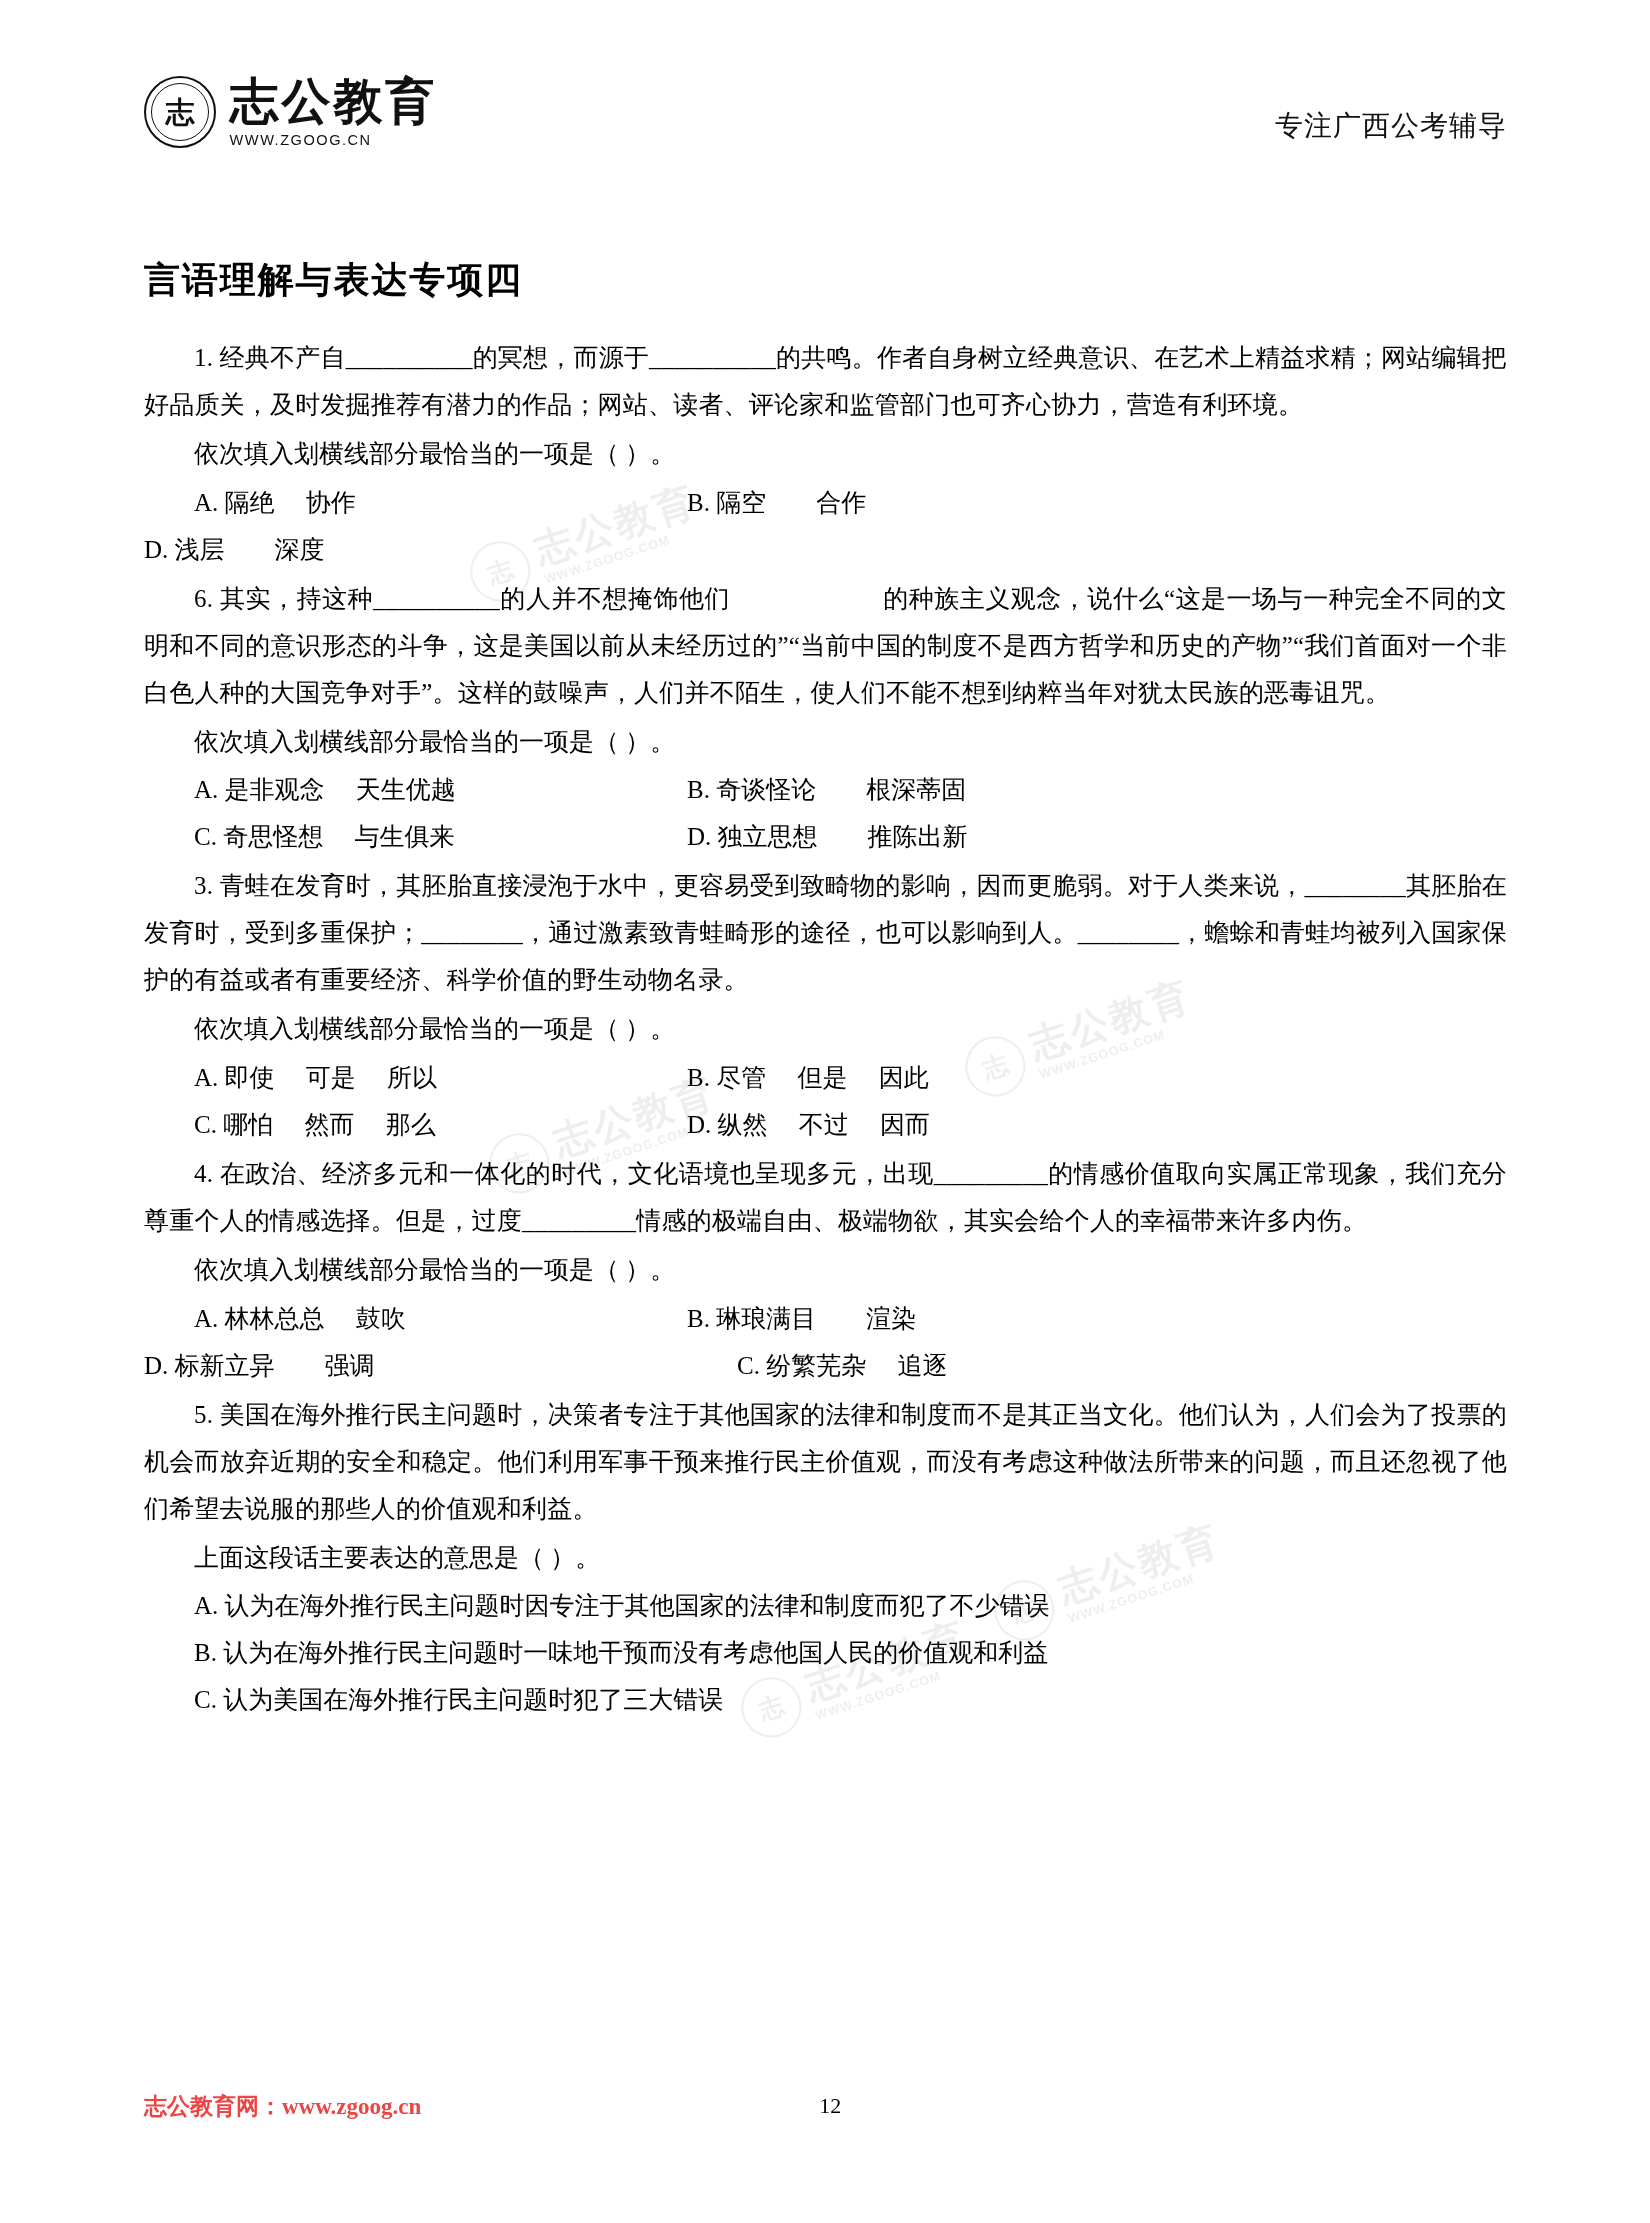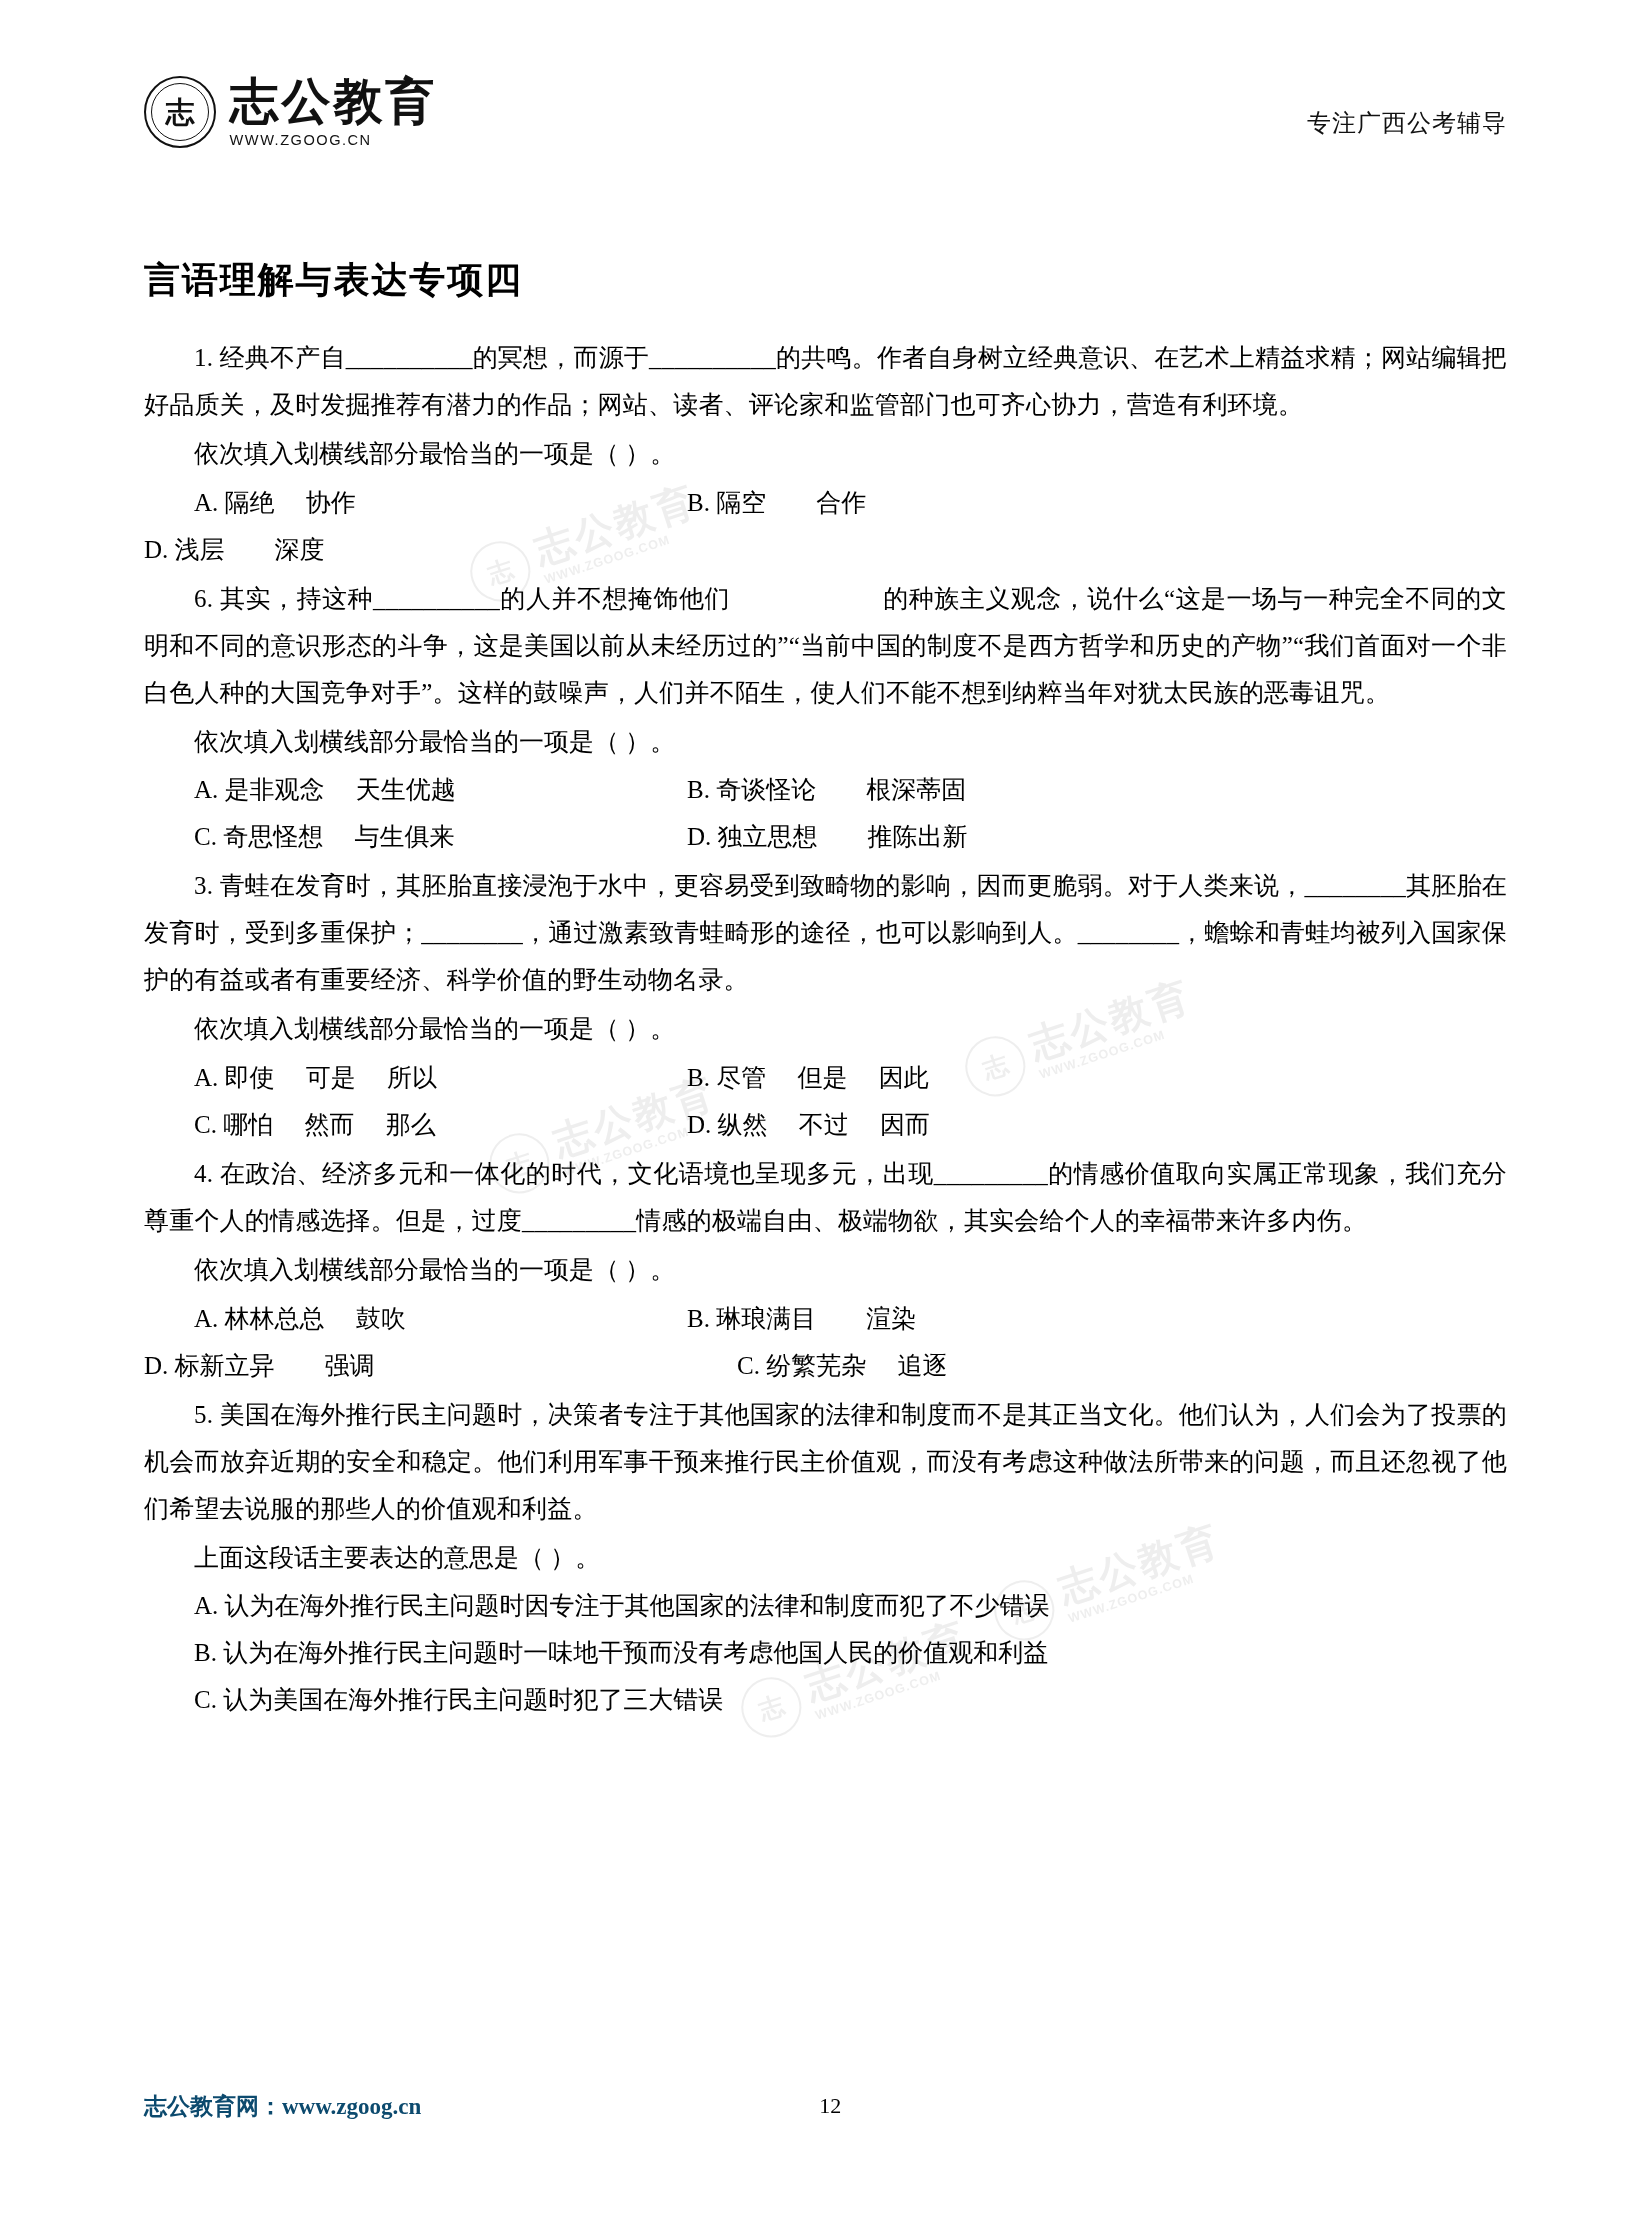--- a/index.html
+++ b/index.html
@@ -81,21 +81,21 @@
     font-size: 14.6px;
     letter-spacing: 1.5px;
     color: #111;
     margin-top: 6.8px;
   }
   .header-slogan {
     position: absolute;
     right: 0;
     top: 107px;
     font-family: "Liberation Sans", sans-serif;
-    font-size: 24px;
+    font-size: 28px;
     color: #111;
     letter-spacing: 1px;
   }
 
   
   .doc-title {
     text-align: left;
     font-family: "Liberation Sans", sans-serif;
     font-size: 36px;
     font-weight: bold;
@@ -152,21 +152,21 @@
     bottom: 93px;
     height: 39px;
   }
   .footer-left {
     position: absolute;
     left: 0;
     top: 0;
     font-family: "Liberation Sans", sans-serif;
     font-size: 23px;
     font-weight: bold;
-    color: #0c4a6e;
+    color: #ef4444;
   }
   .footer-left .url {
     font-family: "Liberation Serif", serif;
   }
   .footer-page {
     position: absolute;
     left: 0;
     right: 0;
     top: 1.9px;
     text-align: center;

